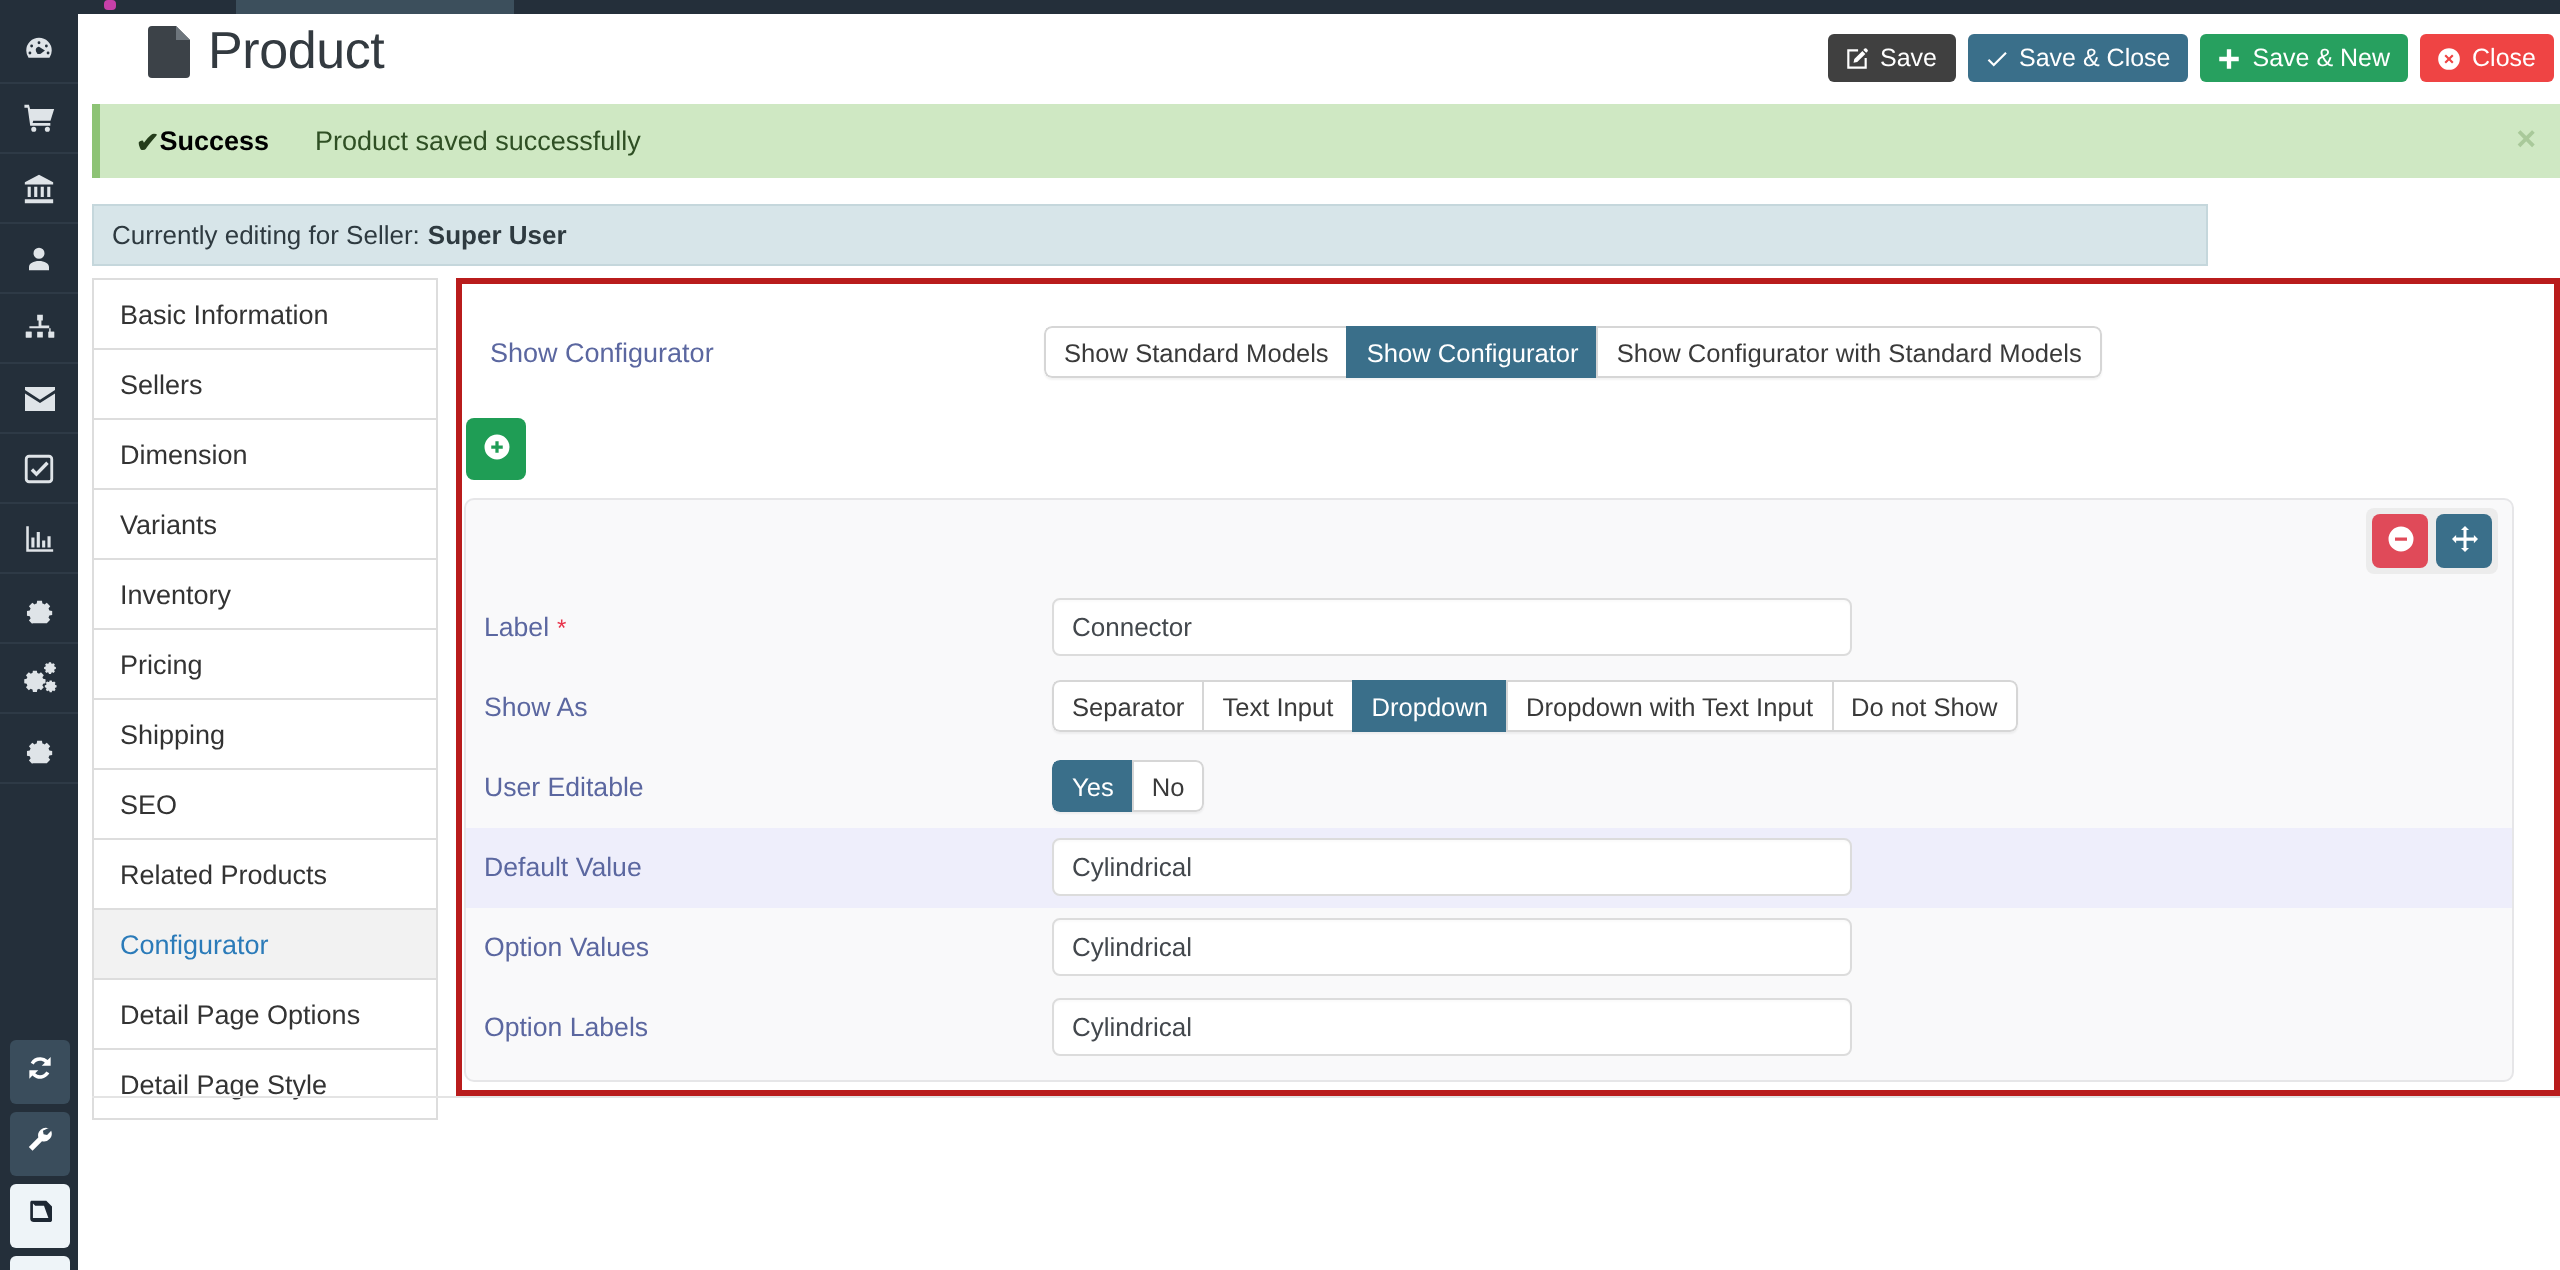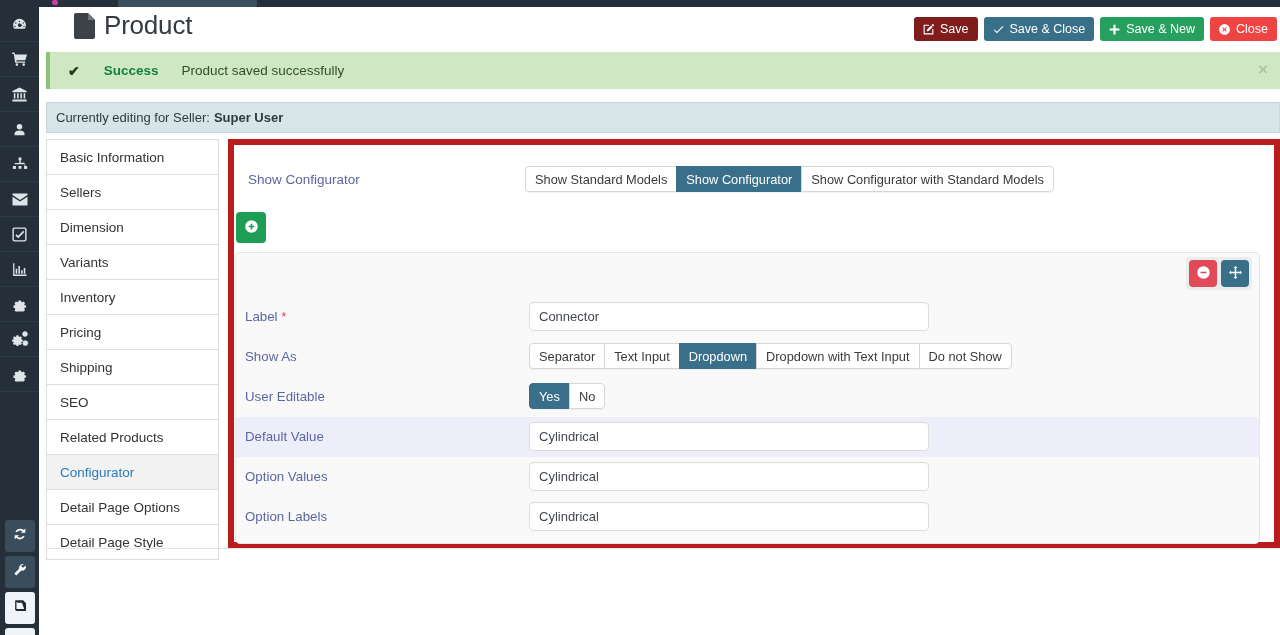--- a/index.html
+++ b/index.html
@@ -55,42 +55,42 @@
 
   .hdr-btns { position: absolute; right: 3px; top: 10px; display: flex; gap: 6px; }
   .hdr-btn {
     height: 24px; padding: 0 9px 0 8px;
     display: inline-flex; align-items: center; gap: 5px;
     border: none; border-radius: 3px;
     color: #ffffff; font-size: 12.5px; font-family: "Liberation Sans", sans-serif;
     cursor: pointer; white-space: nowrap;
   }
   .hdr-btn svg { display: block; }
-  .btn-green  { background: #7f1d1d; }
+  .btn-green  { background: #404040; }
   .btn-green2 { background: #27a05f; }
   .btn-slate  { background: #3a6f8a; }
   .btn-red    { background: #ef4444; }
 
   
   #alert {
     position: absolute; left: 7px; top: 45px; width: 1234px; height: 37px;
     background: #cfe8c3; border-left: 4px solid #8dc375;
     display: flex; align-items: center;
   }
   #alert .check { margin-left: 18px; color: #253d1b; font-size: 14px; font-weight: bold; }
-  #alert .s-word { margin-left: 24px; font-weight: bold; font-size: 13.5px; color: #15803d; }
+  #alert .s-word { margin-left: 0; font-weight: bold; font-size: 13.5px; color: #000000; }
   #alert .s-msg { margin-left: 23px; font-size: 13.5px; color: #2f4f24; }
   #alert-close {
     position: absolute; right: 12px; top: 9px;
     color: #a9c99a; font-size: 17px; line-height: 17px; cursor: pointer; font-weight: bold;
   }
 
   
   #seller-bar {
-    position: absolute; left: 7px; top: 95px; width: 1234px; height: 31px;
+    position: absolute; left: 7px; top: 95px; width: 1058px; height: 31px;
     background: #d7e5e9; border: 1px solid #c5d7dc;
     display: flex; align-items: center; padding-left: 9px;
     font-size: 13px; color: #2e3a40;
   }
   #seller-bar b { font-weight: bold; margin-left: 4px; }
 
   
   #body-wrap { position: absolute; left: 7px; top: 126px; width: 1234px; height: 415px; background: #ffffff; }
 
   
@@ -101,21 +101,21 @@
   .tab-item {
     height: 35px; display: flex; align-items: center;
     padding-left: 13px; font-size: 13.5px; color: #333333;
     border-bottom: 1px solid #dddddd; cursor: pointer; background: #ffffff;
   }
   .tab-item.active { background: #f2f2f2; color: #2b7bb9; }
 
   
   #content {
     position: absolute; left: 182px; top: 6px; width: 1052px; height: 409px;
-    border: 6px solid #b91c1c; background: #ffffff;
+    border: 3px solid #b91c1c; background: #ffffff;
   }
 
   .row-showcfg { position: absolute; left: 0; top: 16px; width: 1050px; height: 44px; }
   .lbl-showcfg {
     position: absolute; left: 14px; top: 11px;
     font-size: 13.5px; color: #5b67a0;
   }
 
   
   .btn-group { display: inline-flex; border-radius: 4px; overflow: hidden; box-shadow: 0 1px 1px rgba(0,0,0,.05); }

